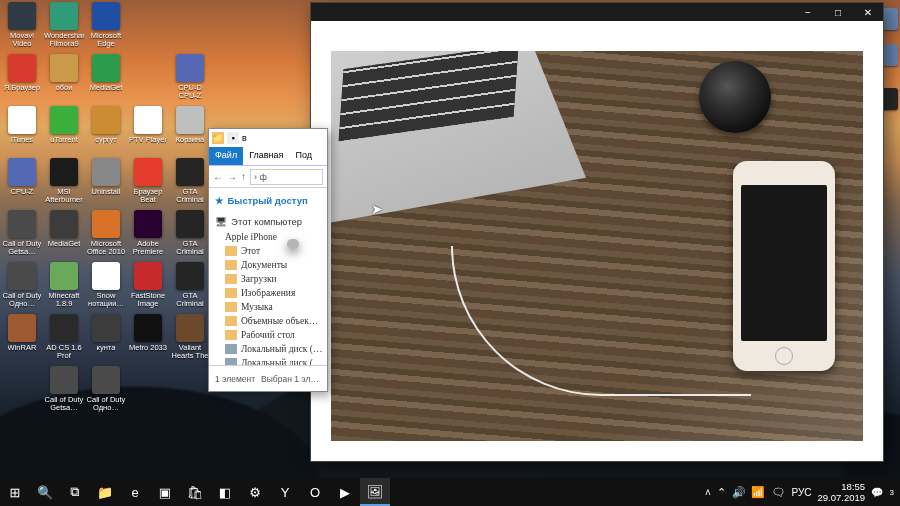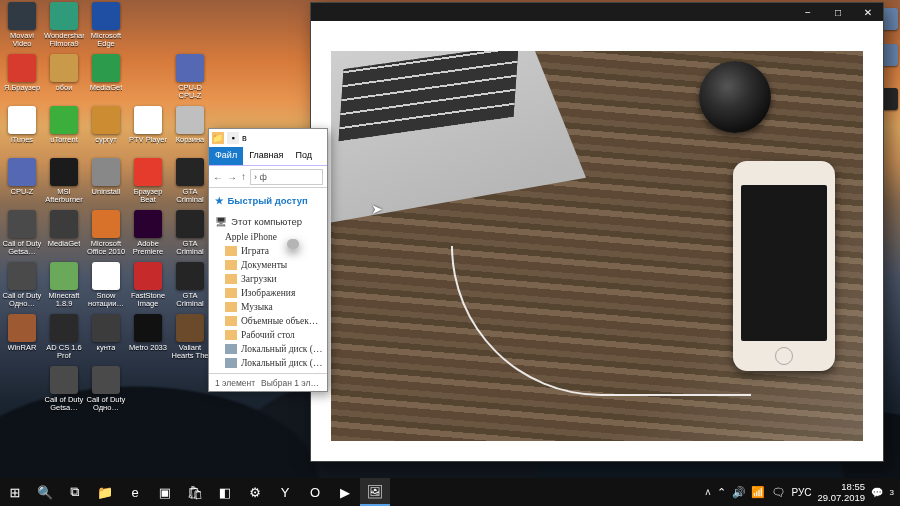--- a/index.html
+++ b/index.html
@@ -54,21 +54,21 @@
 .ex-path { flex:1; border:1px solid #ccc; height:16px; font-size:9px;
   padding:0 3px; display:flex; align-items:center; }
 .ex-tree { flex:1; overflow:hidden; padding:4px 0; font-size:9.5px; }
 .ex-sec { color:#1979ca; padding:3px 6px; display:flex; align-items:center; gap:4px; cursor:pointer; }
 .ex-sec.hd { font-weight:600; }
 .ex-item { color:#333; padding:2px 6px 2px 16px; display:flex; align-items:center;
   gap:4px; cursor:pointer; white-space:nowrap; overflow:hidden;font-family:Liberation Serif, serif; }
 .ex-item .fi { width:12px; height:10px; background:#f0c070; display:inline-block; flex-shrink:0; }
 .ex-item .fi.drive { background:#8fa5b5; }
 .ex-item .fi.phone { background:#b5b5b5; }
-.ex-status { height:18px; border-top:1px solid #d0d0d0; font-size:8.5px;
+.ex-status { height:26px; border-top:1px solid #d0d0d0; font-size:8.5px;
   padding:0 6px; display:flex; align-items:center; gap:6px; color:#555; }
 
 
 .photos {
   position:absolute; left:310px; top:2px; width:574px; height:460px;
   background:#fff; border:1px solid #444; z-index:4;
   box-shadow:5px 5px 18px rgba(0,0,0,.5); display:flex; flex-direction:column;
 }
 .ph-titlebar { height:18px; background:#1b1b1b; display:flex;
   justify-content:flex-end; align-items:center; }
@@ -328,21 +328,21 @@
       <span>🖥</span>
       <span>Этот компьютер</span>
     </div>
     <div id="ex-items">
         <div class="ex-item">
           <span class="fi phone"></span>
           <span>Apple iPhone</span>
         </div>
         <div class="ex-item">
           <span class="fi "></span>
-          <span>Играта</span>
+          <span>Этот</span>
         </div>
         <div class="ex-item">
           <span class="fi "></span>
           <span>Документы</span>
         </div>
         <div class="ex-item">
           <span class="fi "></span>
           <span>Загрузки</span>
         </div>
         <div class="ex-item">

